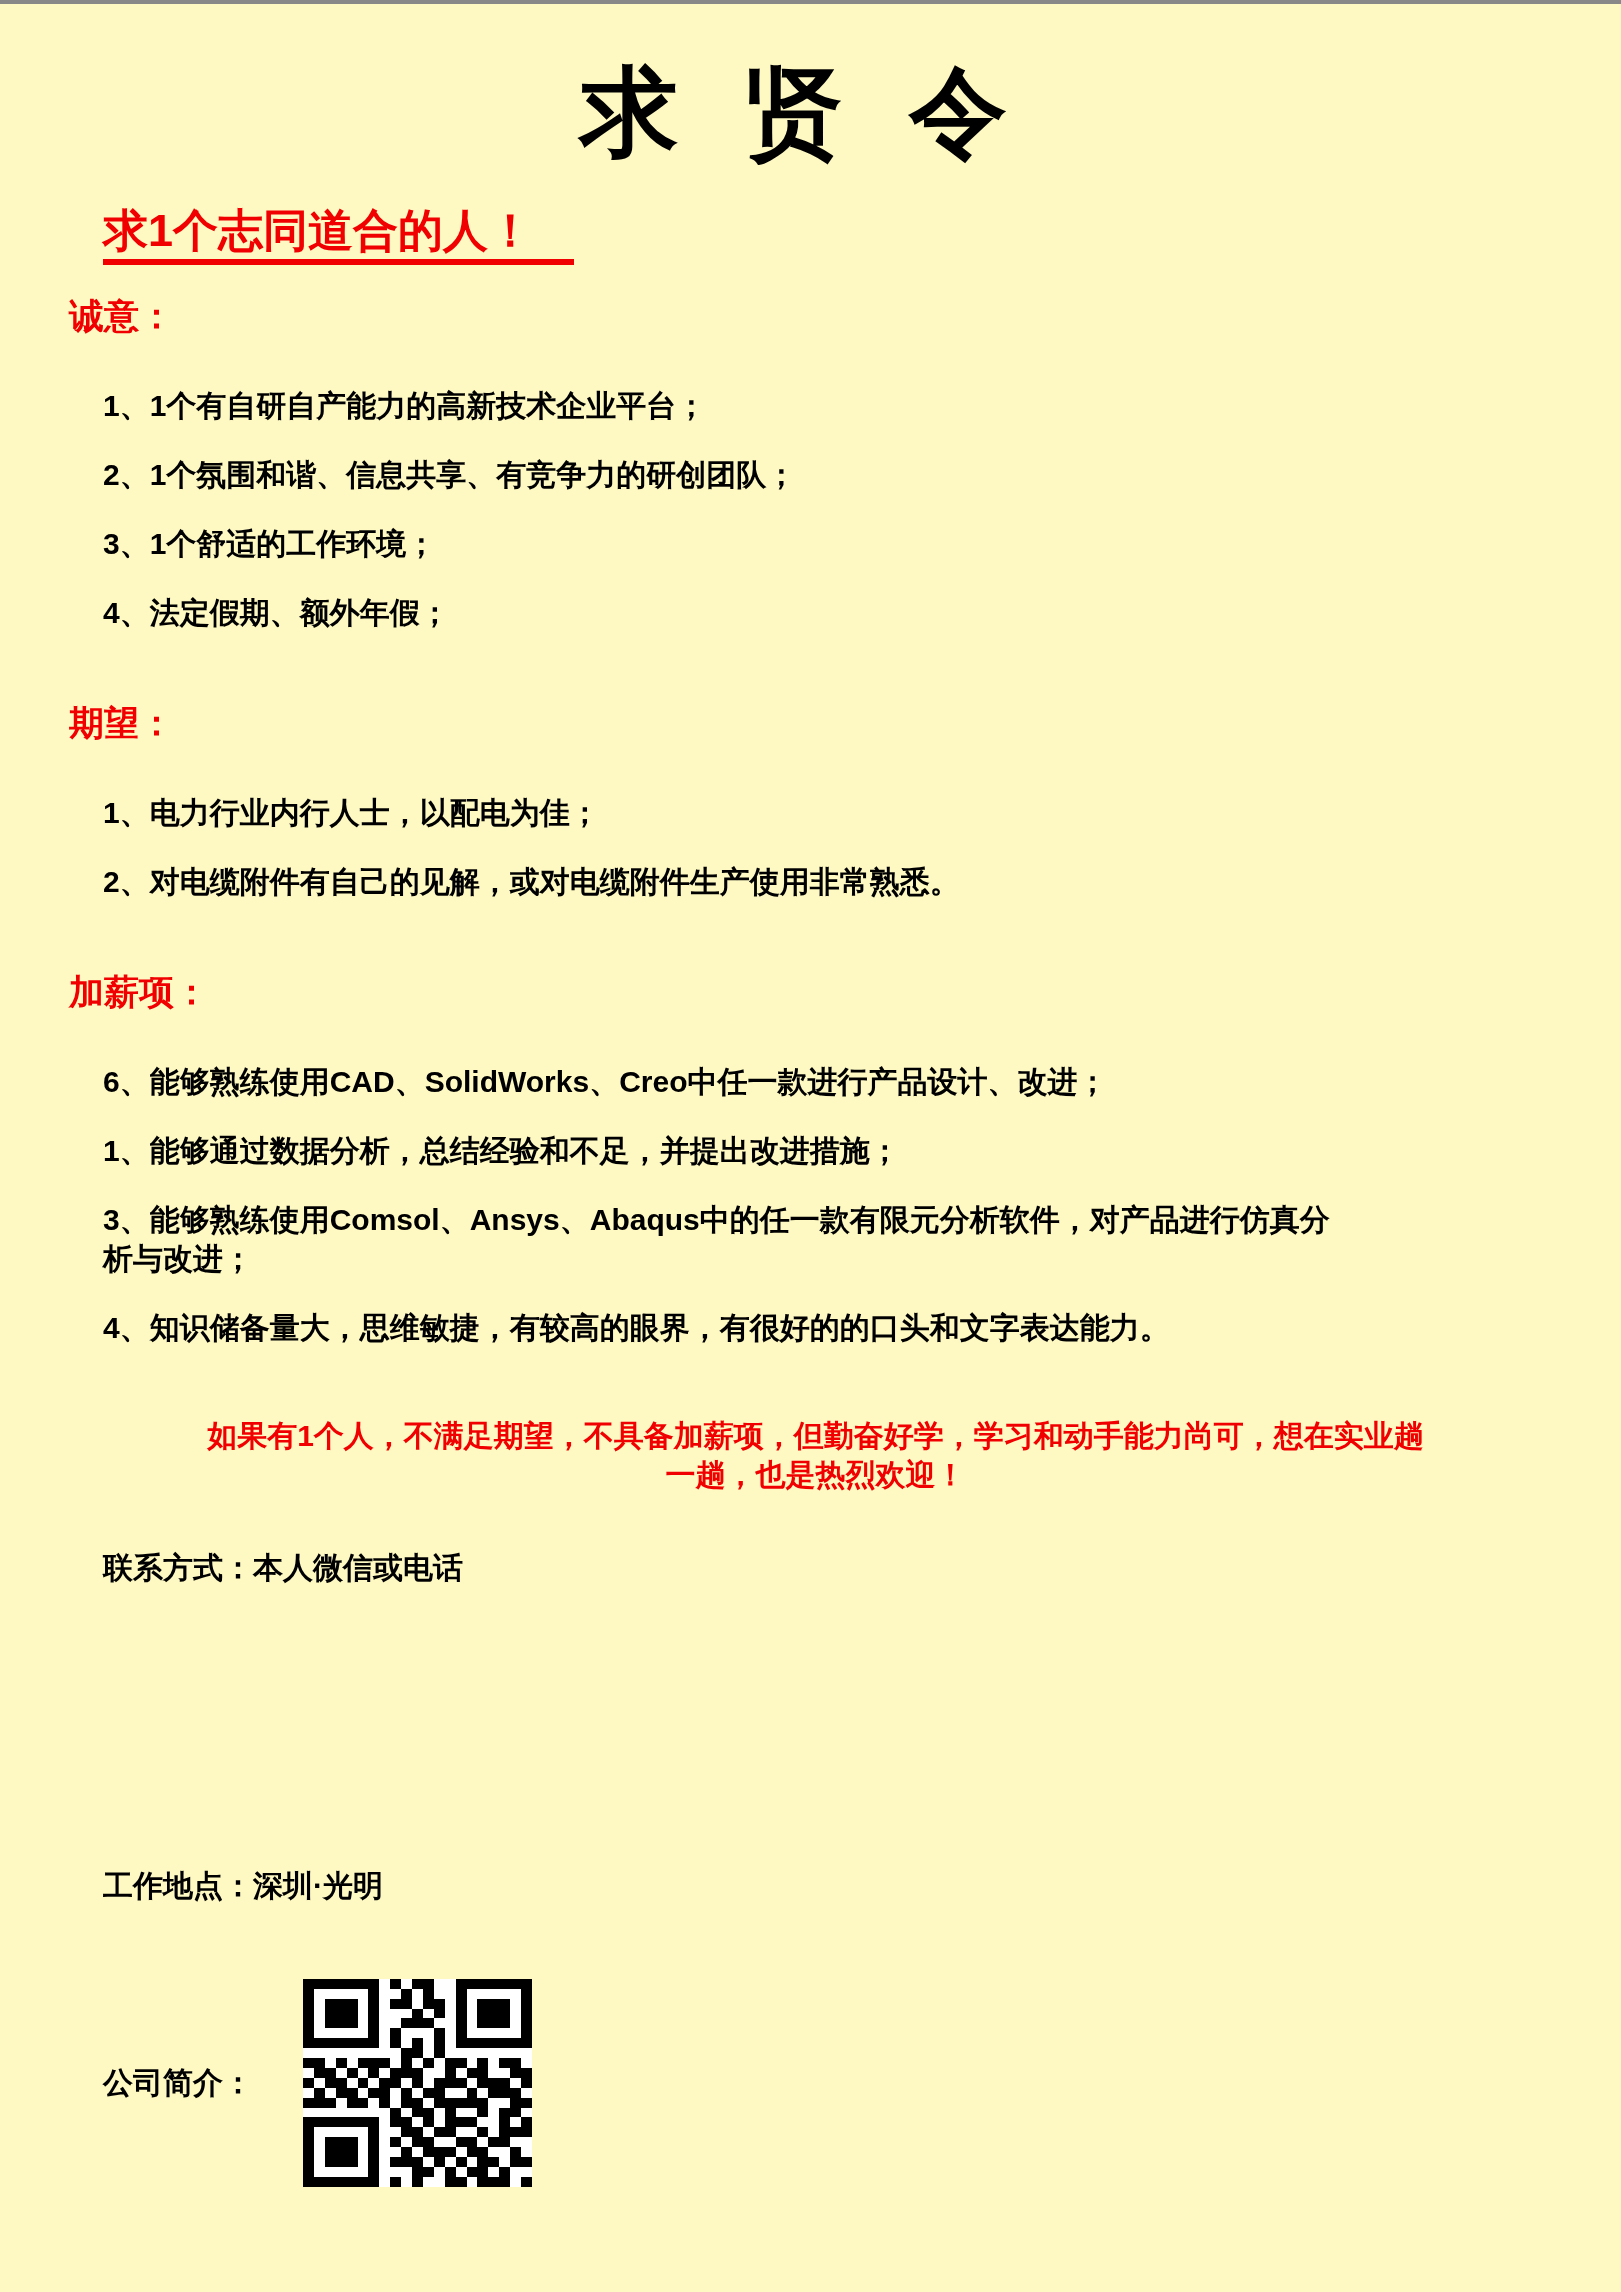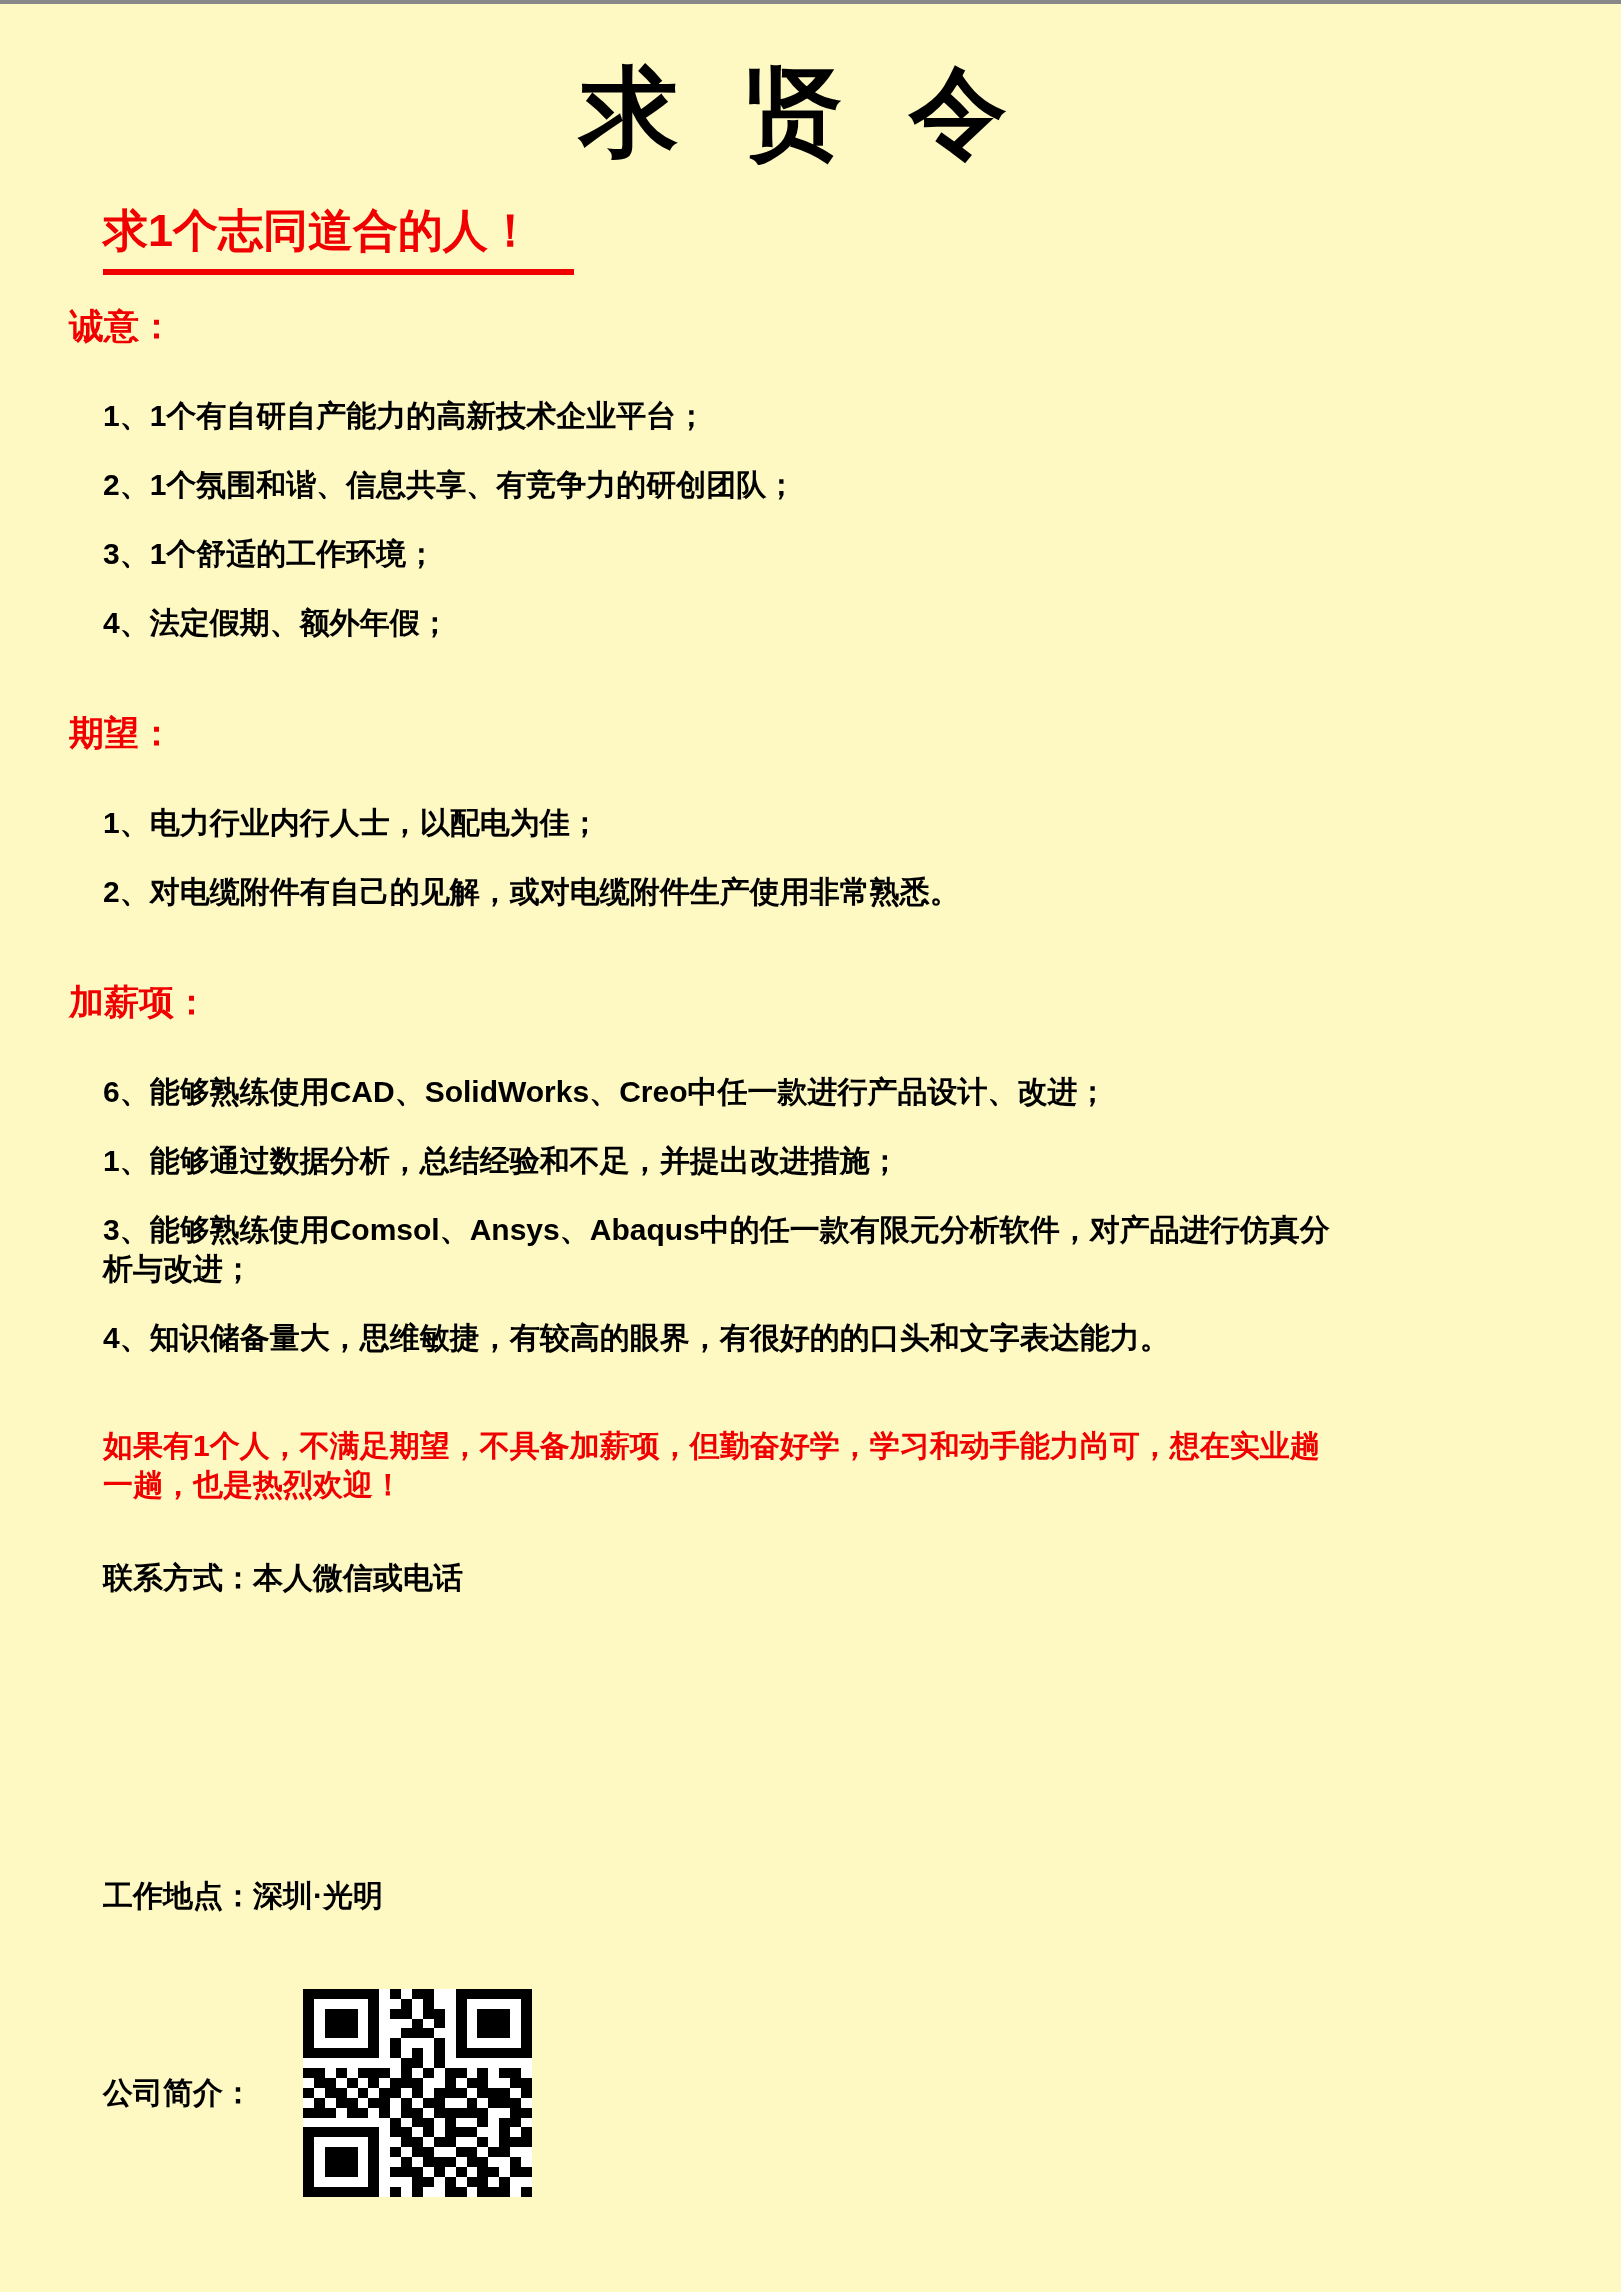--- a/index.html
+++ b/index.html
@@ -27,39 +27,39 @@
   }
   .subtitle-wrap{
     margin:24.5px 0 29px 34px;
   }
   .subtitle{
     display:inline-block;
     font-size:45px;
     line-height:51px;
     color:#f00000;
     border-bottom:6.9px solid #f00000;
-    padding:0 41px 13px 0;
+    padding:0 41px 3px 0;
   }
   .section{margin-top:0;}
   .section + .section{margin-top:69px;}
   .section-heading{
     font-size:35px;
     line-height:43px;
     color:#f00000;
     margin:34px 0 49px 0;
   }
   .section-heading.tight{margin-top:0;}
   .items{margin-left:34px;}
   .item{
     font-size:30px;
     line-height:39px;
     margin-bottom:30px;
     max-width:1441px;
   }
-  .item.red{color:#f00000;}
+  .item.red{color:#f00000;text-align:center;}
   .contact-row{
     display:flex;
     gap:279px;
     margin:54px 0 0 34px;
     font-size:30px;
     line-height:39px;
     flex-direction:column;
   }
   .company-row{
     display:flex;

